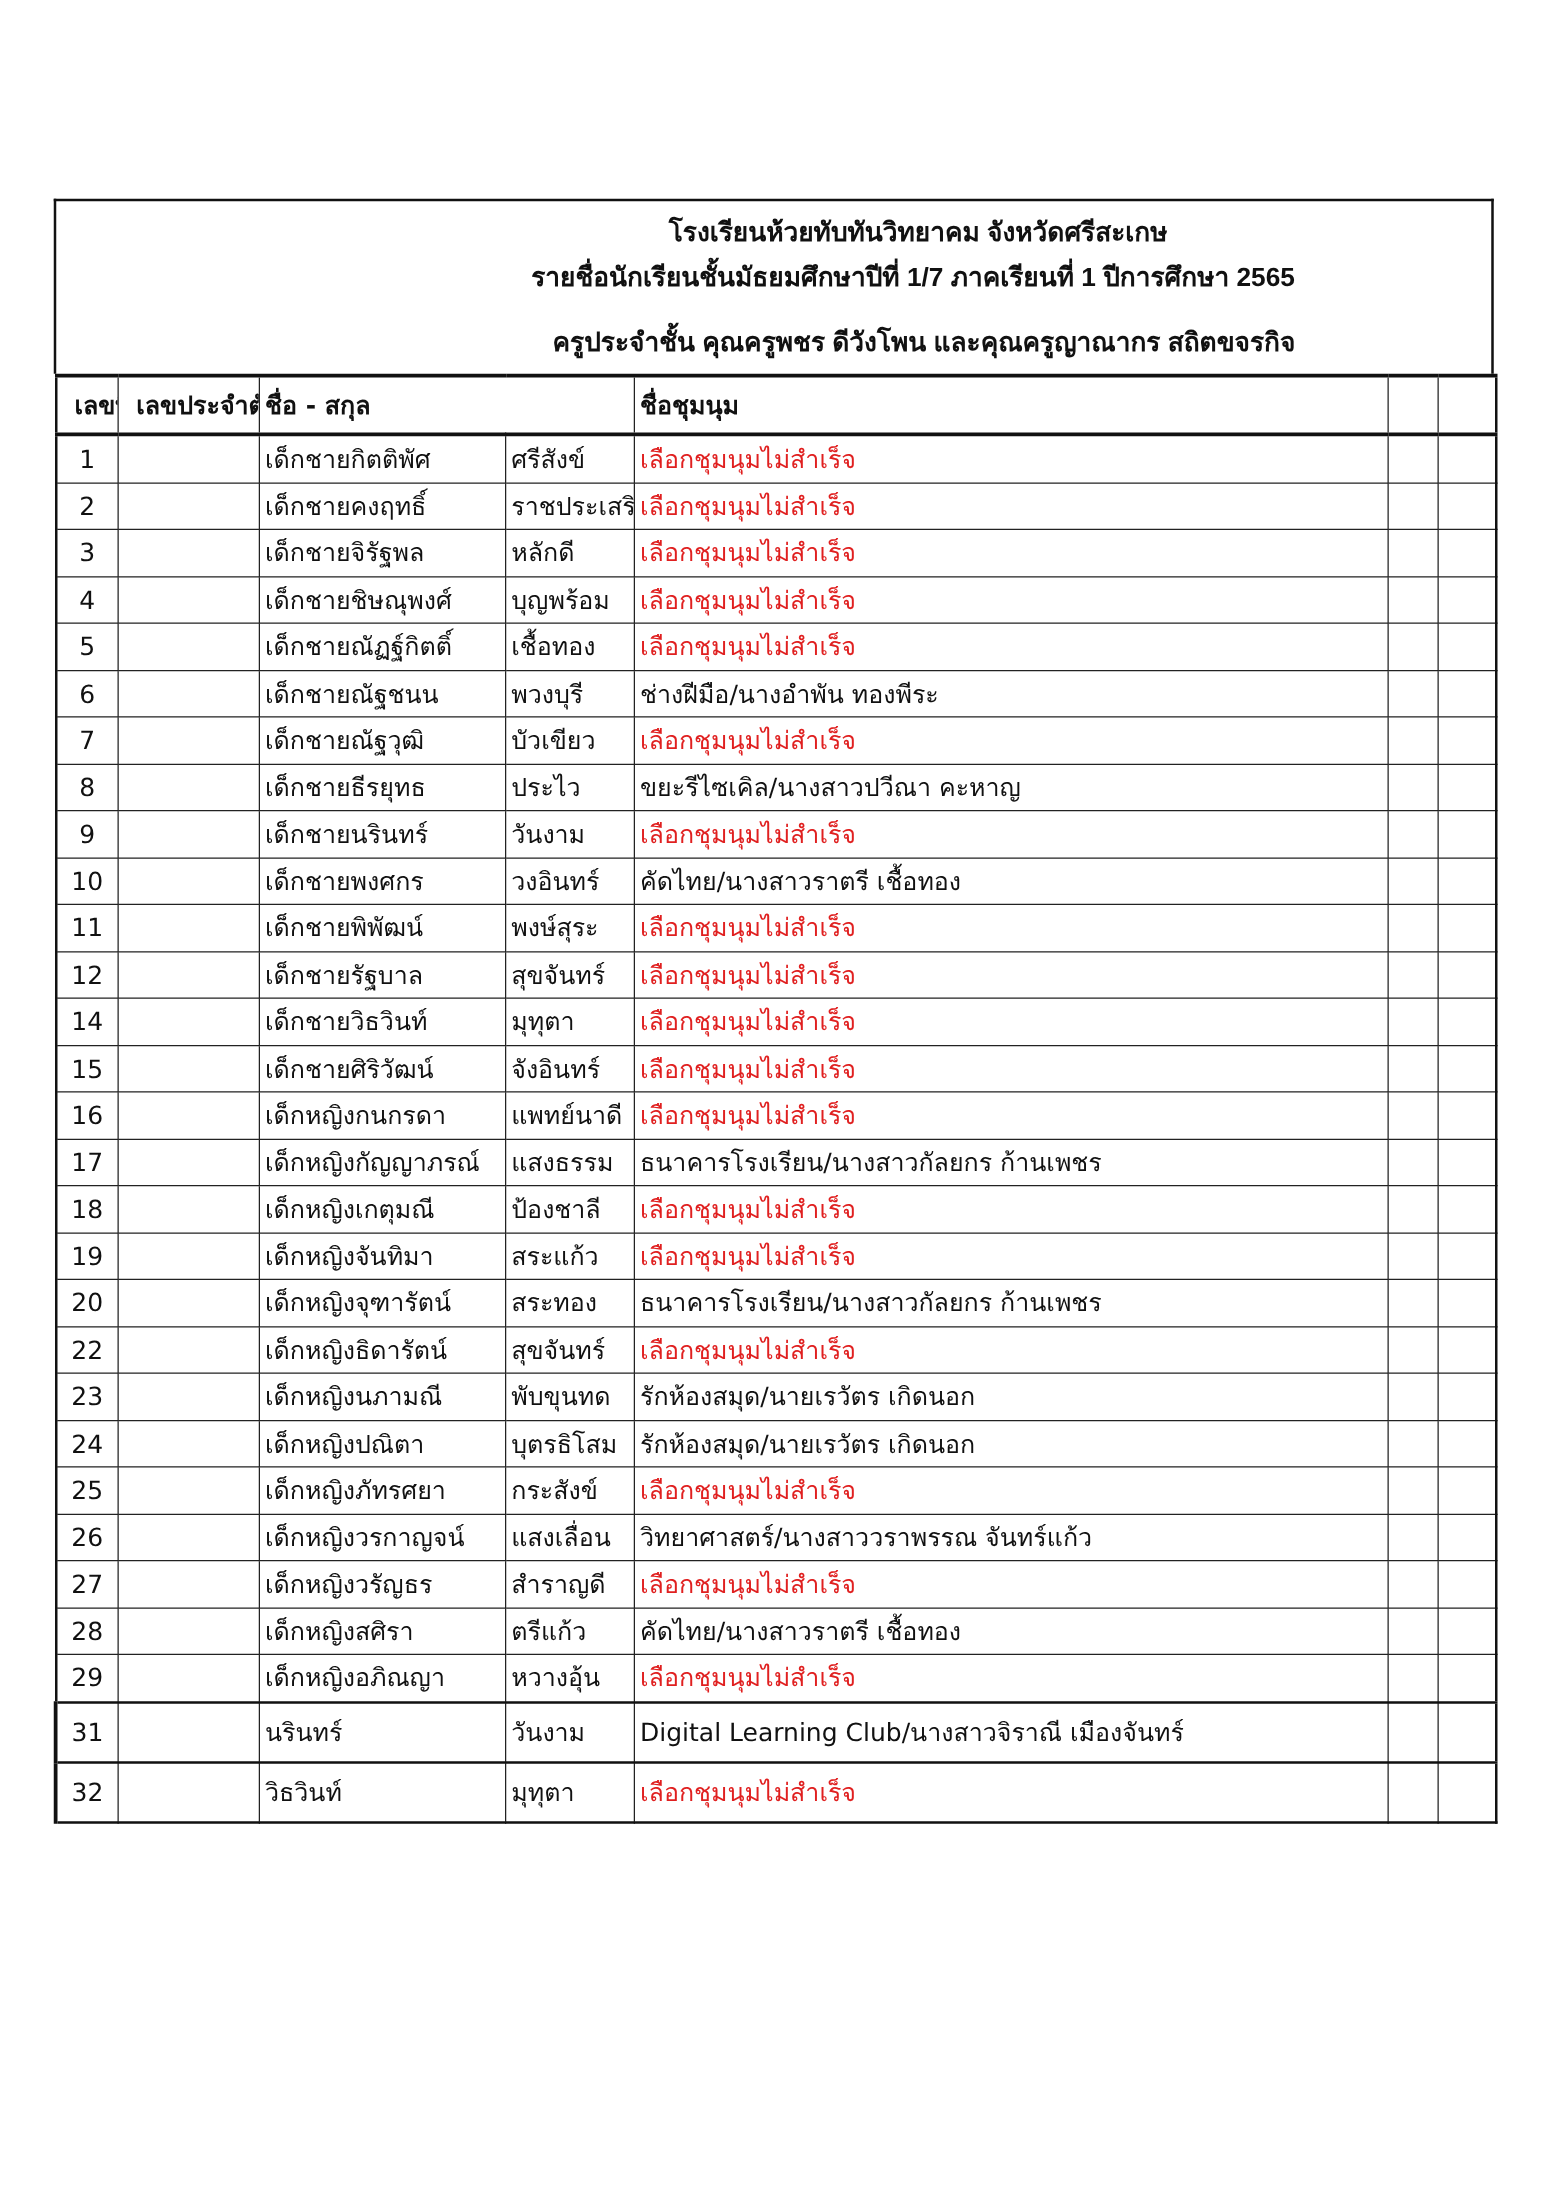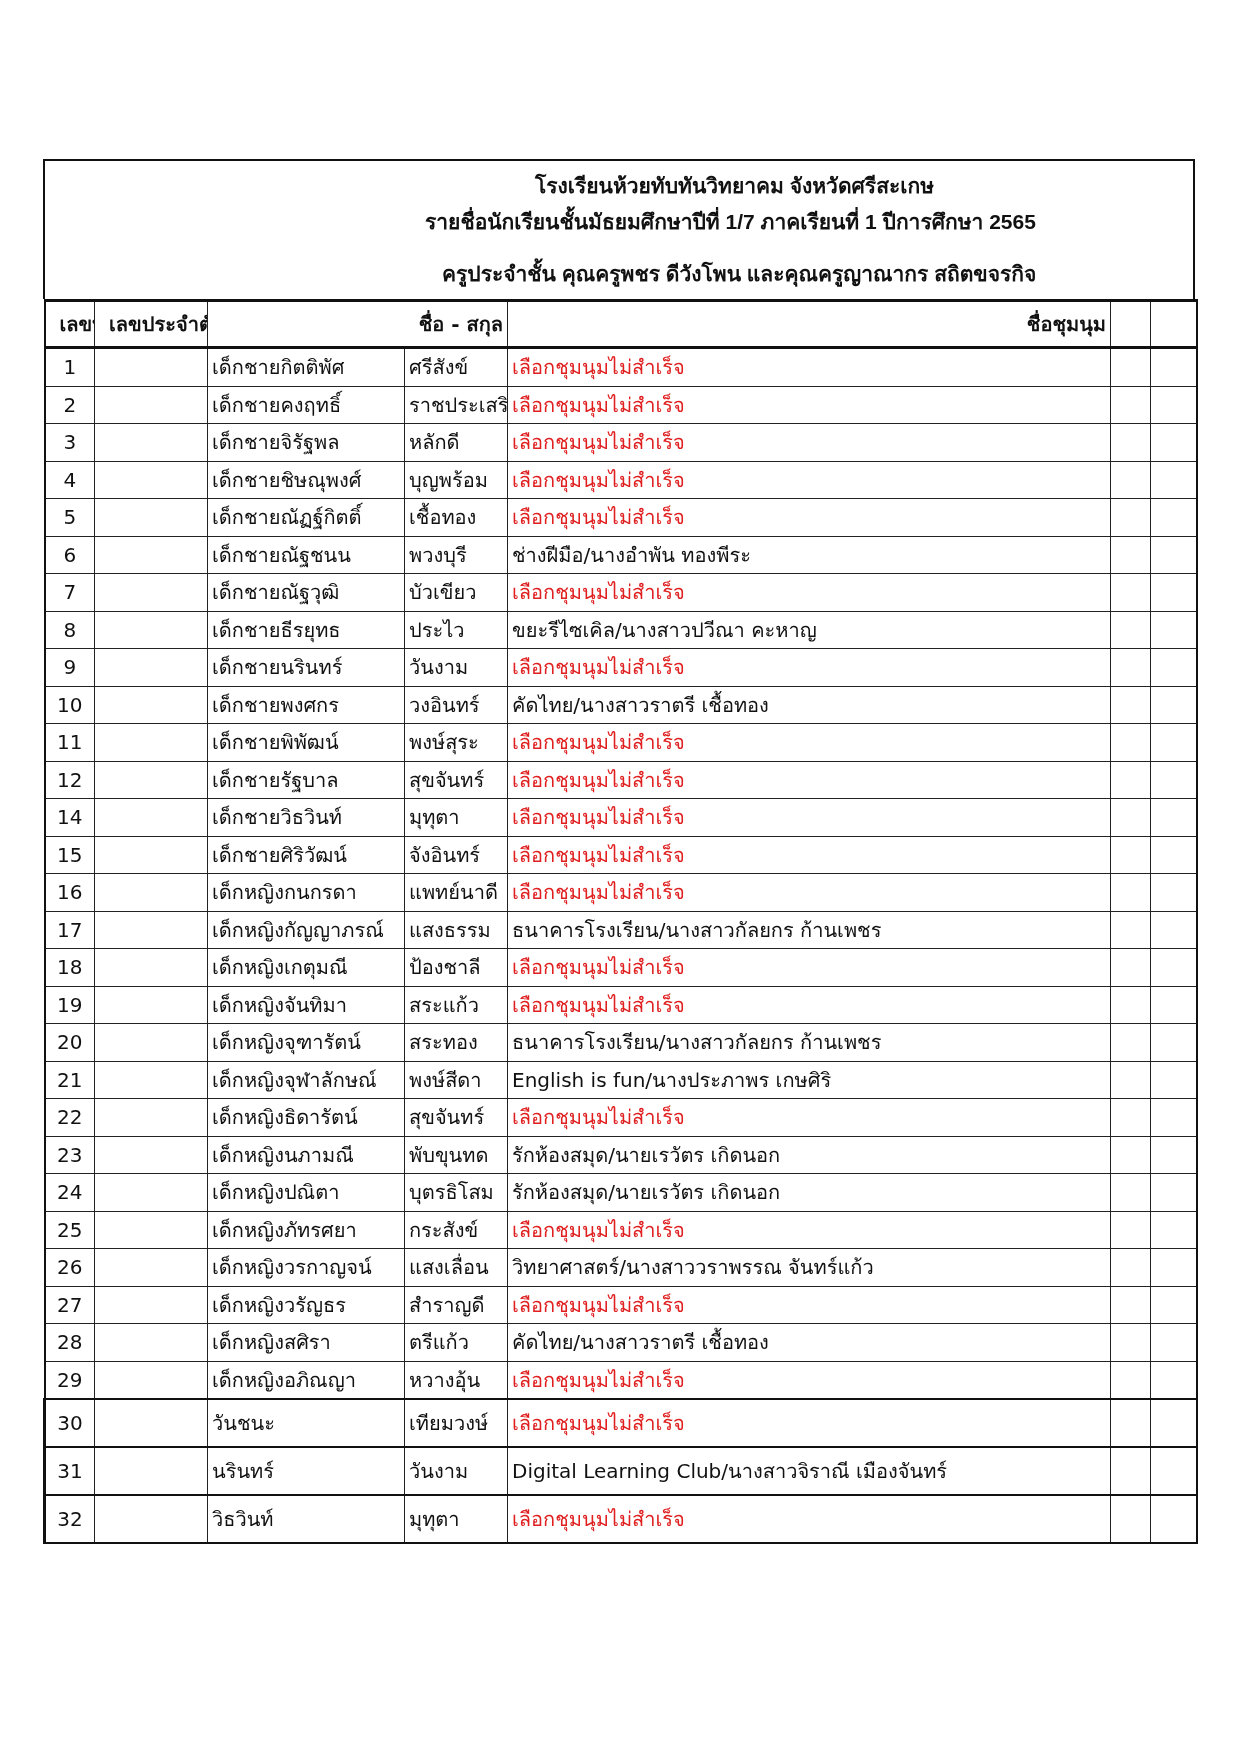--- a/index.html
+++ b/index.html
@@ -13,21 +13,21 @@
   table { border-collapse:collapse; width:1152px; table-layout:fixed; border:2px solid #111; }
   th, td { border:1px solid #222; padding:0 4px; white-space:nowrap; overflow:hidden; font-size:20px; font-weight:normal; }
   thead th { height:44px; border-top:3px solid #111; border-bottom:3px solid #111; font-weight:bold; font-size:20px; }
   tbody td { height:36.5px; }
   tbody tr.tall td { height:46px; }
   tbody tr.tall td.num { border-left:3px solid #111; }
   tbody tr.tall { border-top:2px solid #111; }
   td.num { text-align:center; }
   td.club.fail { color:#e02020; }
   th.h-no, th.h-id { text-align:left; padding-left:14px; }
-  th.h-name, th.h-club { text-align:right; }
+  th.h-name, th.h-club { text-align:left; }
 </style>
 </head>
 <body>
 
 <div class="page">
   <div class="title-box">
     <div class="title-line tl1">โรงเรียนห้วยทับทันวิทยาคม  จังหวัดศรีสะเกษ</div>
     <div class="title-line tl2">รายชื่อนักเรียนชั้นมัธยมศึกษาปีที่ 1/7 ภาคเรียนที่ 1  ปีการศึกษา  2565</div>
     <div class="title-line tl3">ครูประจำชั้น คุณครูพชร  ดีวังโพน และคุณครูญาณากร  สถิตขจรกิจ</div>
   </div>
@@ -217,29 +217,20 @@
         <tr>
           <td class="num">20</td>
           <td class="sid"></td>
           <td class="first">เด็กหญิงจุฑารัตน์</td>
           <td class="last">สระทอง</td>
           <td class="club">ธนาคารโรงเรียน/นางสาวกัลยกร ก้านเพชร</td>
           <td class="x1"></td>
           <td class="x2"></td>
         </tr>
         <tr>
-          <td class="num">21</td>
-          <td class="sid"></td>
-          <td class="first">เด็กหญิงจุฬาลักษณ์</td>
-          <td class="last">พงษ์สีดา</td>
-          <td class="club">English is fun/นางประภาพร   เกษศิริ</td>
-          <td class="x1"></td>
-          <td class="x2"></td>
-        </tr>
-        <tr>
           <td class="num">22</td>
           <td class="sid"></td>
           <td class="first">เด็กหญิงธิดารัตน์</td>
           <td class="last">สุขจันทร์</td>
           <td class="club fail">เลือกชุมนุมไม่สำเร็จ</td>
           <td class="x1"></td>
           <td class="x2"></td>
         </tr>
         <tr>
           <td class="num">23</td>
@@ -293,29 +284,20 @@
           <td class="last">ตรีแก้ว</td>
           <td class="club">คัดไทย/นางสาวราตรี เชื้อทอง</td>
           <td class="x1"></td>
           <td class="x2"></td>
         </tr>
         <tr>
           <td class="num">29</td>
           <td class="sid"></td>
           <td class="first">เด็กหญิงอภิณญา</td>
           <td class="last">หวางอุ้น</td>
-          <td class="club fail">เลือกชุมนุมไม่สำเร็จ</td>
-          <td class="x1"></td>
-          <td class="x2"></td>
-        </tr>
-        <tr class="tall">
-          <td class="num">30</td>
-          <td class="sid"></td>
-          <td class="first">วันชนะ</td>
-          <td class="last">เทียมวงษ์</td>
           <td class="club fail">เลือกชุมนุมไม่สำเร็จ</td>
           <td class="x1"></td>
           <td class="x2"></td>
         </tr>
         <tr class="tall">
           <td class="num">31</td>
           <td class="sid"></td>
           <td class="first">นรินทร์</td>
           <td class="last">วันงาม</td>
           <td class="club">Digital Learning Club/นางสาวจิราณี เมืองจันทร์</td>

